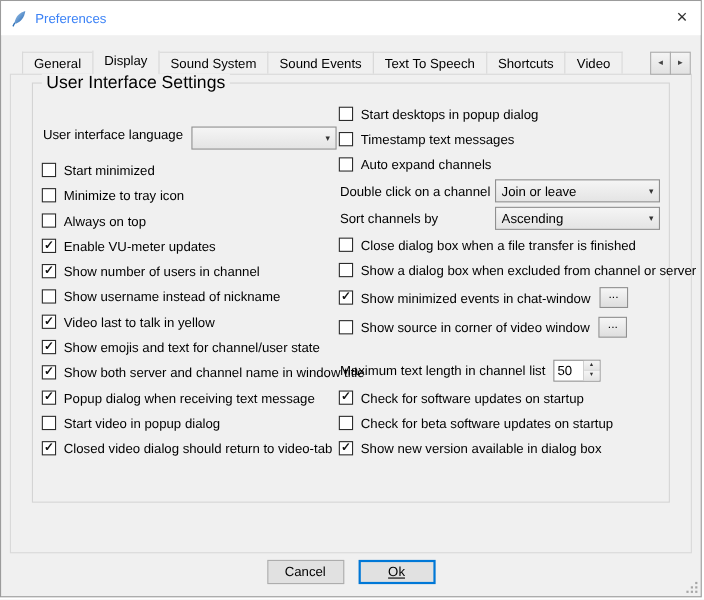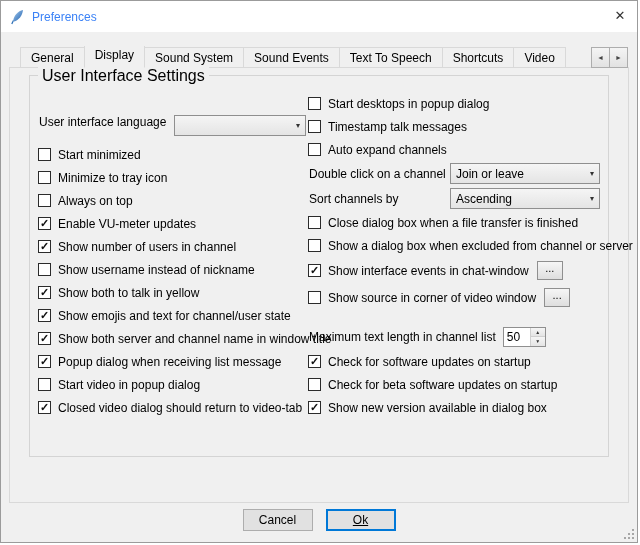--- a/index.html
+++ b/index.html
@@ -154,36 +154,36 @@
                 <span class="lbl">Show number of users in channel</span>
               </div>
 
               <div class="row">
                 <span class="cb" data-checked="false"></span>
                 <span class="lbl">Show username instead of nickname</span>
               </div>
 
               <div class="row">
                 <span class="cb" data-checked="true"></span>
-                <span class="lbl">Show both to talk in yellow</span>
+                <span class="lbl">Video last to talk in yellow</span>
               </div>
 
               <div class="row">
                 <span class="cb" data-checked="true"></span>
                 <span class="lbl">Show emojis and text for channel/user state</span>
               </div>
 
               <div class="row">
                 <span class="cb" data-checked="true"></span>
                 <span class="lbl">Show both server and channel name in window title</span>
               </div>
 
               <div class="row">
                 <span class="cb" data-checked="true"></span>
-                <span class="lbl">Popup dialog when receiving list message</span>
+                <span class="lbl">Popup dialog when receiving text message</span>
               </div>
 
               <div class="row">
                 <span class="cb" data-checked="false"></span>
                 <span class="lbl">Start video in popup dialog</span>
               </div>
 
               <div class="row">
                 <span class="cb" data-checked="true"></span>
                 <span class="lbl">Closed video dialog should return to video-tab</span>
@@ -195,21 +195,21 @@
 
           <div>
 
               <div class="row">
                 <span class="cb" data-checked="false"></span>
                 <span class="lbl">Start desktops in popup dialog</span>
               </div>
 
               <div class="row">
                 <span class="cb" data-checked="false"></span>
-                <span class="lbl">Timestamp talk messages</span>
+                <span class="lbl">Timestamp text messages</span>
               </div>
 
               <div class="row">
                 <span class="cb" data-checked="false"></span>
                 <span class="lbl">Auto expand channels</span>
               </div>
             </div>
 
           <div class="row combo-row">
             <span class="plain-lbl">Double click on a channel</span>
@@ -235,21 +235,21 @@
               </div>
 
               <div class="row">
                 <span class="cb" data-checked="false"></span>
                 <span class="lbl">Show a dialog box when excluded from channel or server</span>
               </div>
             </div>
 
           <div class="row btn-row">
             <span class="cb" data-checked="true"></span>
-            <span class="lbl">Show interface events in chat-window</span>
+            <span class="lbl">Show minimized events in chat-window</span>
             <div class="dots-btn">...</div>
           </div>
 
           <div class="row btn-row">
             <span class="cb" data-checked="false"></span>
             <span class="lbl">Show source in corner of video window</span>
             <div class="dots-btn">...</div>
           </div>
 
           <div class="row spin-row">

